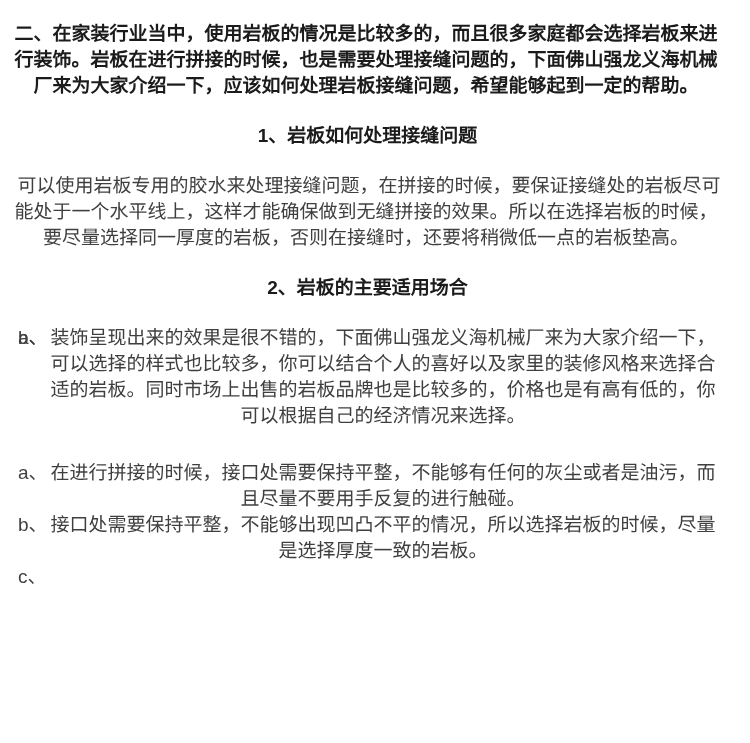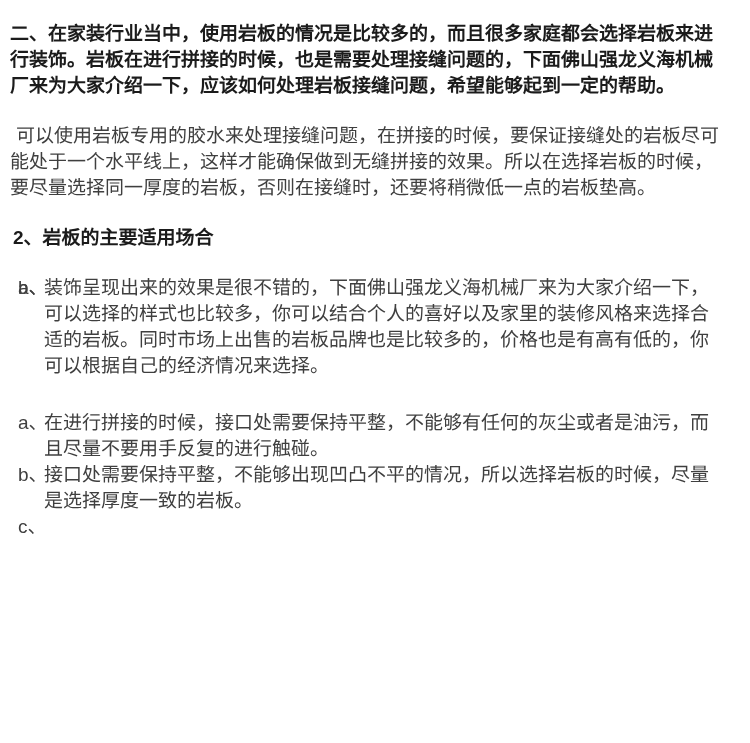--- a/index.html
+++ b/index.html
@@ -15,21 +15,21 @@
   .doc {
     box-sizing: border-box;
     width: 750px;
     min-height: 743px;
     background: #ffffff;
     padding: 21px 28px 24px 10px;
     font-family: "Liberation Sans", "DejaVu Sans", sans-serif;
     font-size: 19px;
     line-height: 26px;
     color: #3f3f3f;
-    text-align: left;
+    text-align: center;
     word-break: break-all;
   }
   .intro {
     margin: 0;
     font-weight: 700;
     color: #1b1b1b;
   }
   .sec-heading {
     font-weight: 700;
     color: #1b1b1b;
@@ -61,20 +61,21 @@
   }
 </style>
 </head>
 <body>
 
 <div class="doc">
 
   <p class="intro">二、在家装行业当中，使用岩板的情况是比较多的，而且很多家庭都会选择岩板来进行装饰。岩板在进行拼接的时候，也是需要处理接缝问题的，下面佛山强龙义海机械厂来为大家介绍一下，应该如何处理岩板接缝问题，希望能够起到一定的帮助。</p>
 
   <div>
+    <h3 class="sec-heading h1">1、岩板如何处理接缝问题</h3>
     <p class="para">可以使用岩板专用的胶水来处理接缝问题，在拼接的时候，要保证接缝处的岩板尽可能处于一个水平线上，这样才能确保做到无缝拼接的效果。所以在选择岩板的时候，要尽量选择同一厚度的岩板，否则在接缝时，还要将稍微低一点的岩板垫高。</p>
   </div>
 
   <div>
     <h3 class="sec-heading h2">2、岩板的主要适用场合</h3>
     <ul class="item-list">
       <li class="li">
         <span class="marker">a、</span>
       </li>
       <li class="li">

